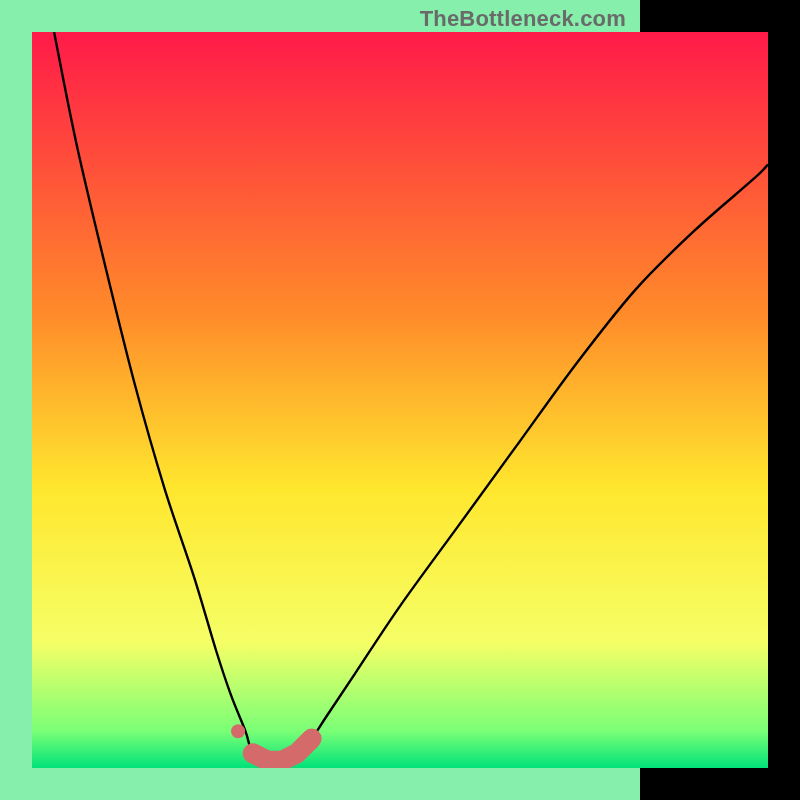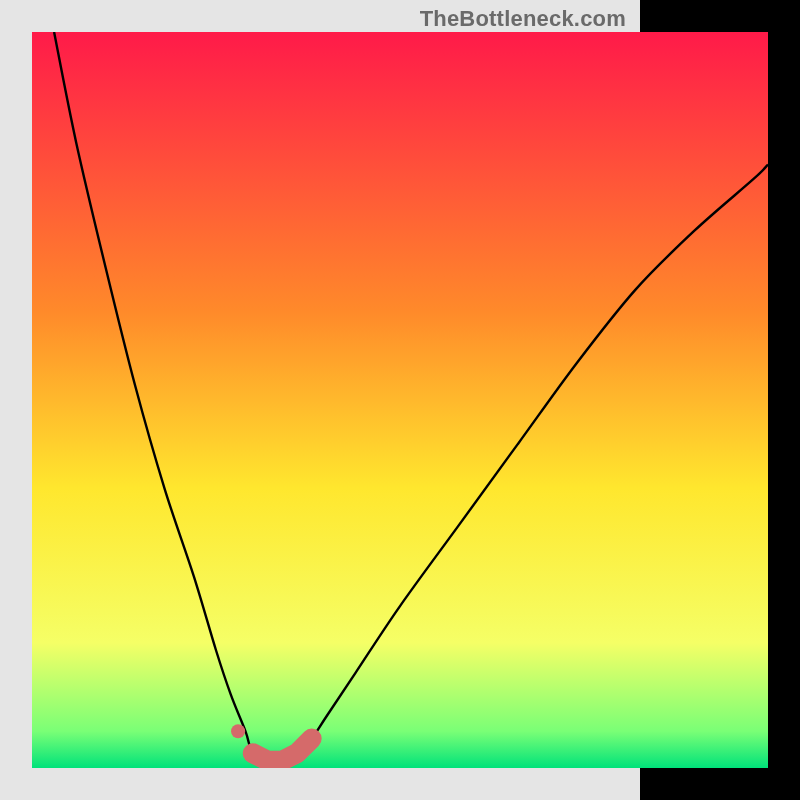--- a/index.html
+++ b/index.html
@@ -9,21 +9,21 @@
     height: 800px;
     background: #000;
     overflow: hidden;
   }
   .frame {
     position: absolute;
     left: 0;
     top: 0;
     width: 640px;
     height: 800px;
-    background: #e5e5e5;
+    background: #86efac;
   }
   .plot {
     position: absolute;
     left: 32px;
     top: 32px;
     width: 736px;
     height: 736px;
     overflow: hidden;
   }
   .watermark {

